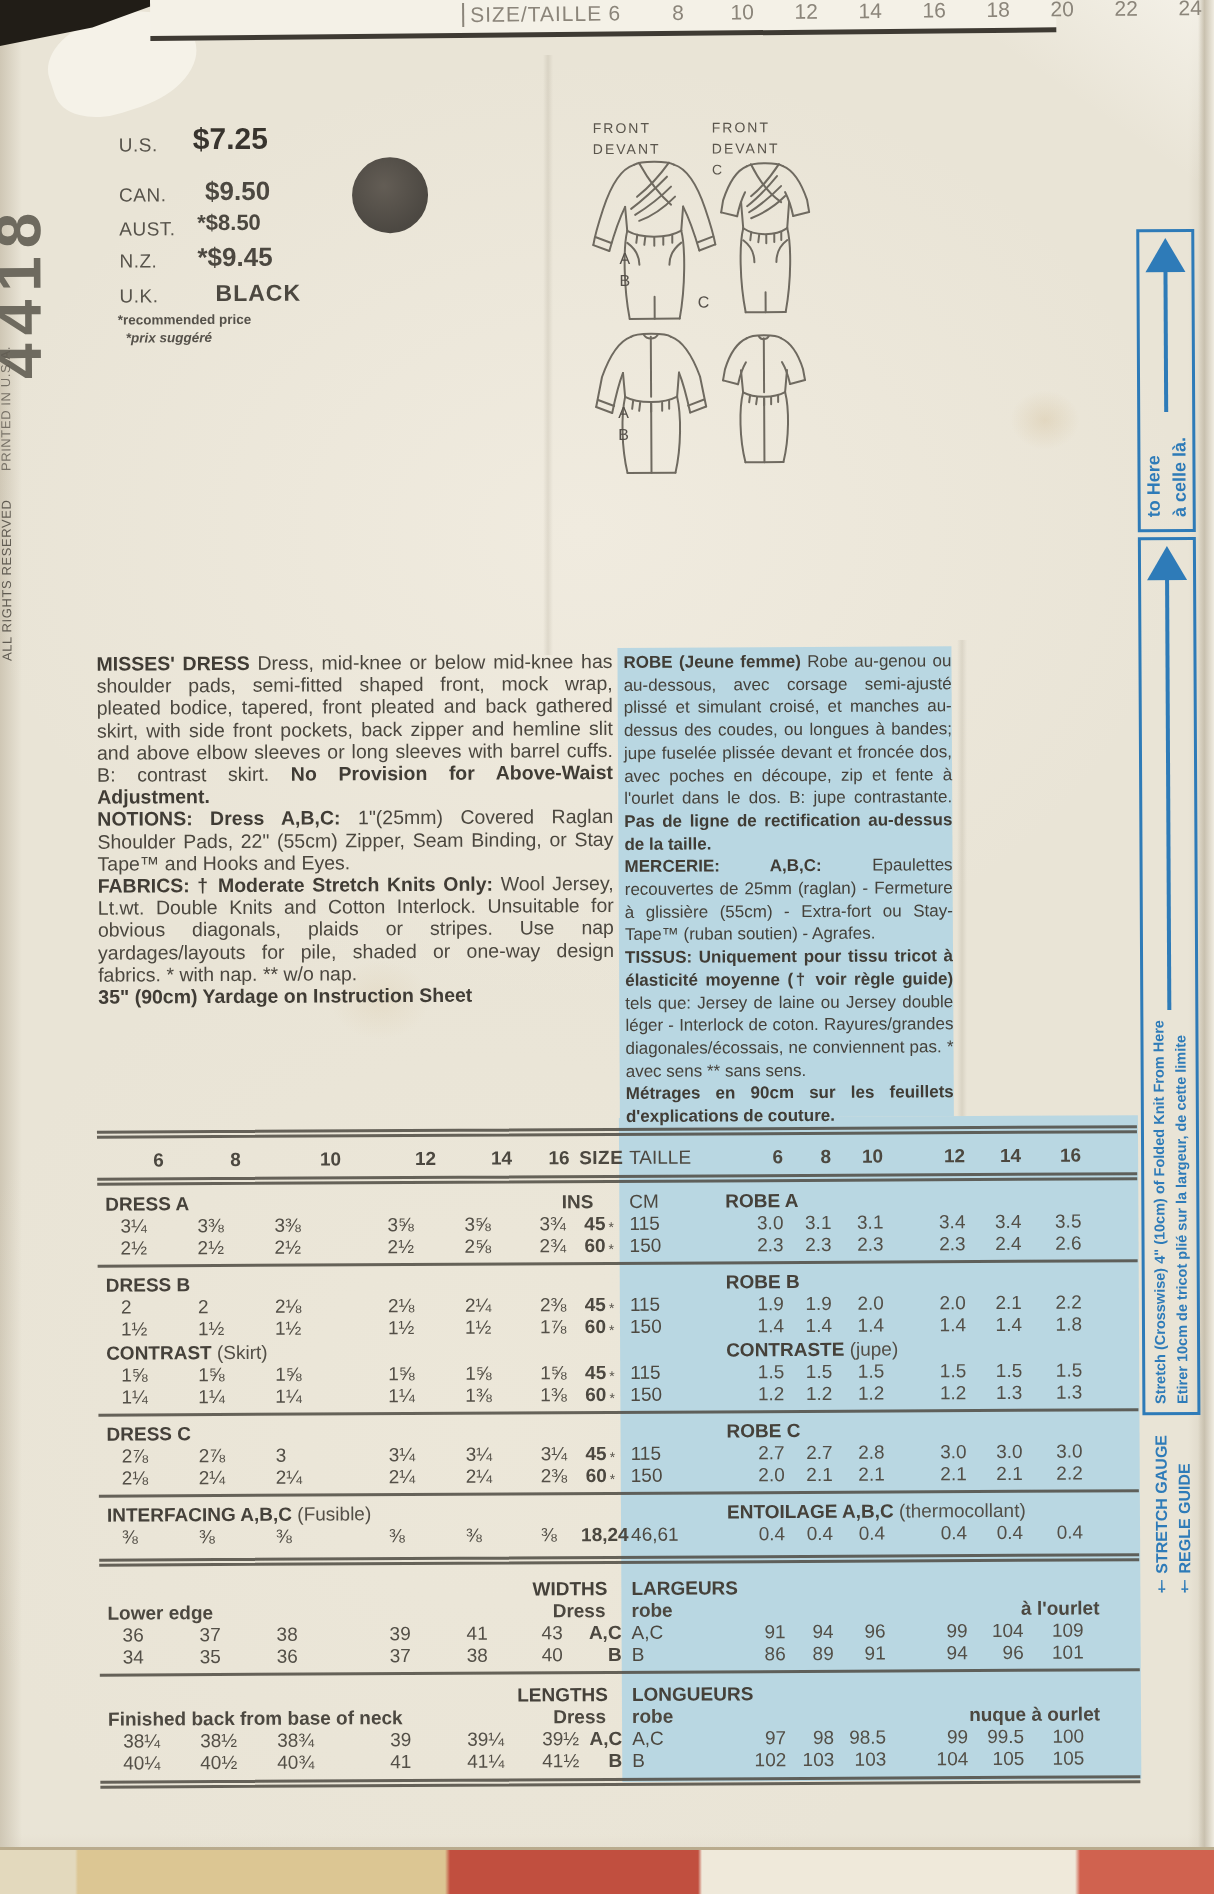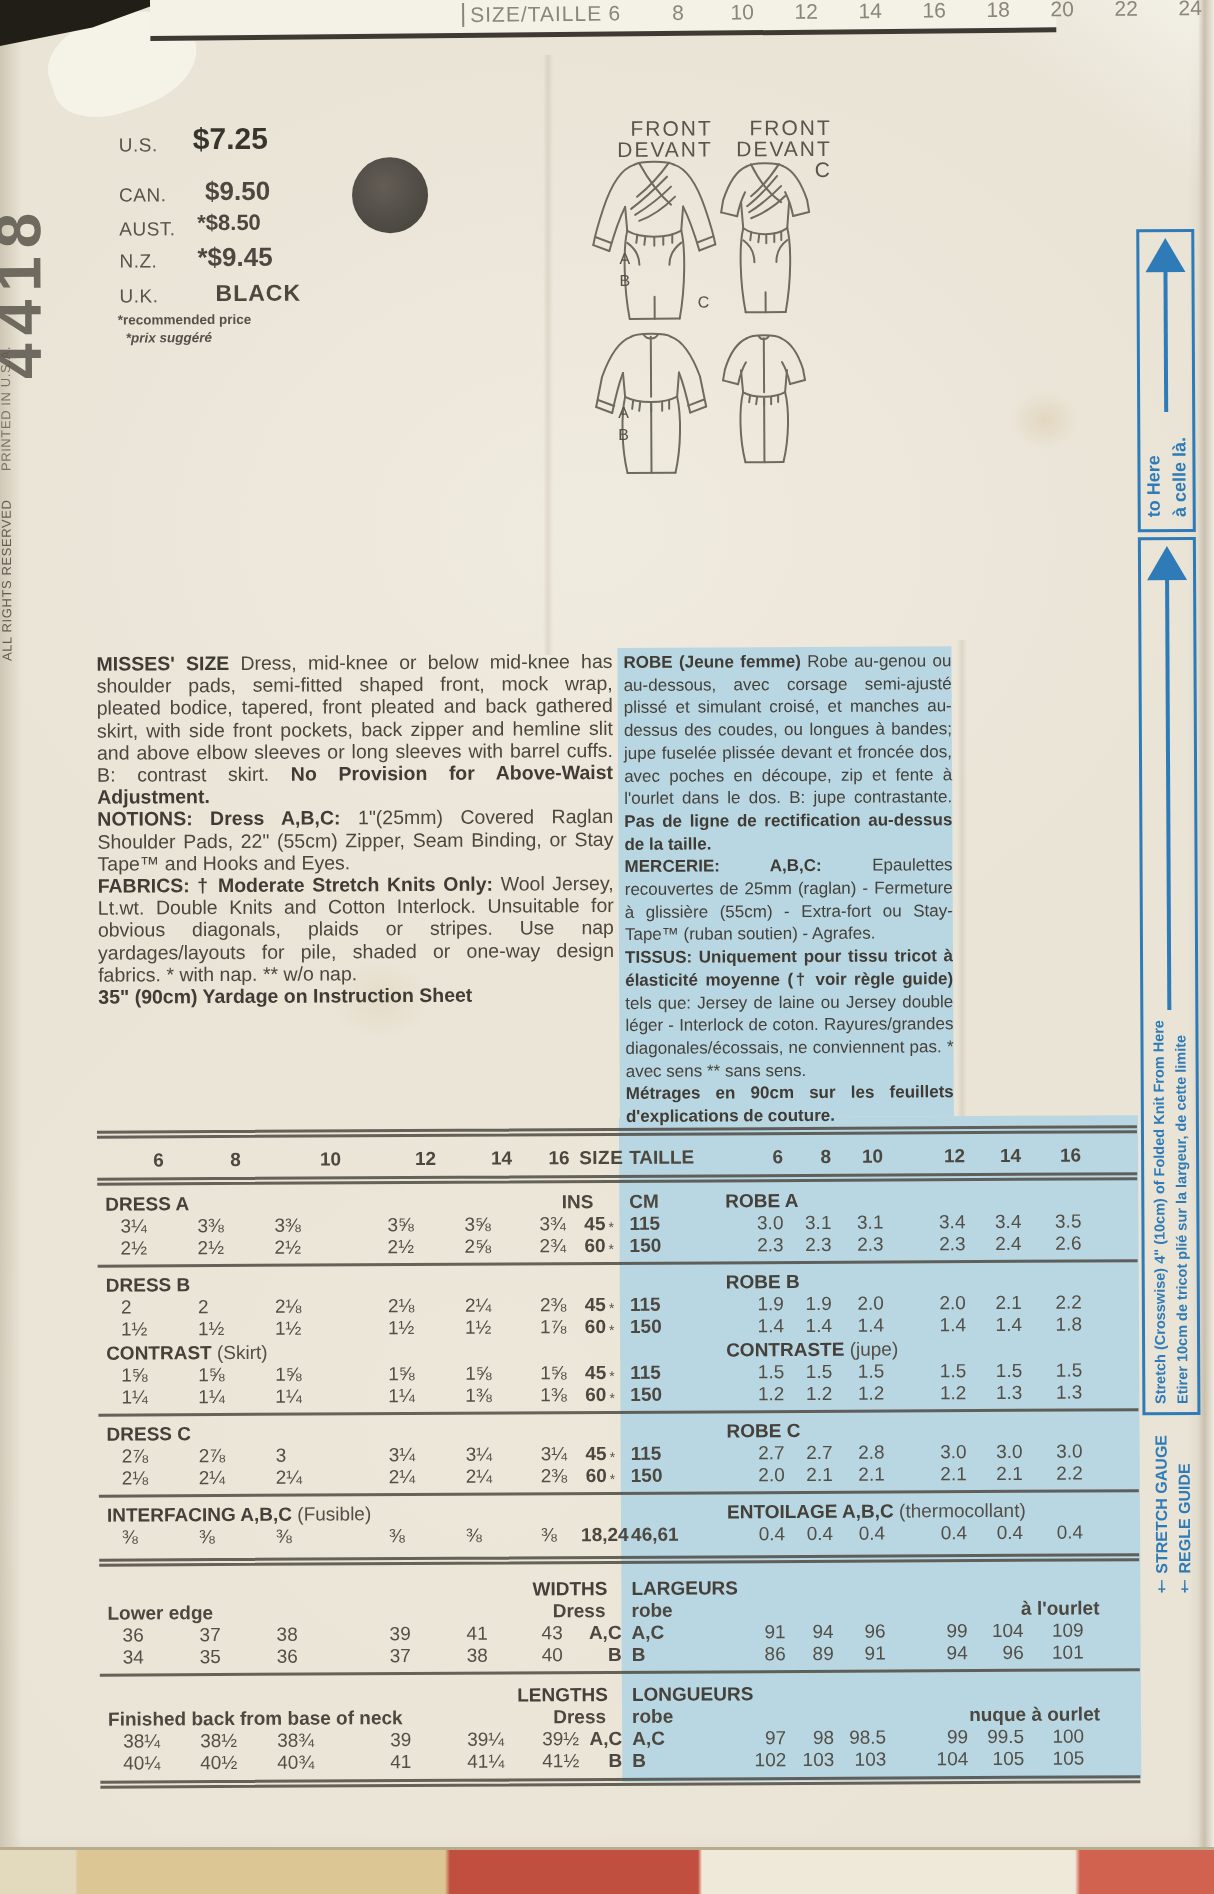--- a/index.html
+++ b/index.html
@@ -27,21 +27,21 @@
   .vtext{writing-mode:vertical-rl;transform:rotate(180deg);}
   .spine-num{position:absolute;left:-16px;top:84px;height:292px;font-size:64px;font-weight:bold;color:#6e6necolor;color:#6e6多75f;color:#6e6a5f;letter-spacing:8px;}
   .spine-small{position:absolute;left:0px;font-size:13px;color:#605b52;letter-spacing:0.6px;white-space:nowrap;}
   
   .prices{position:absolute;left:120px;top:120px;width:260px;height:230px;}
   .prices .lab{position:absolute;font-size:19px;color:#57534b;letter-spacing:0.5px;}
   .prices .val{position:absolute;font-weight:bold;color:#4c4840;}
   .prices .note{position:absolute;font-size:13.5px;font-weight:bold;color:#55514a;}
   .pricedot{position:absolute;left:355px;top:156px;width:76px;height:76px;border-radius:50%;background:radial-gradient(circle at 42% 38%,#635d55,#4c4842 70%);}
   
-  .vtitle{position:absolute;width:120px;text-align:right;font-size:21px;letter-spacing:2px;color:#5a554c;line-height:21px;}
+  .vtitle{position:absolute;width:120px;text-align:left;font-size:14px;letter-spacing:2px;color:#5a554c;line-height:21px;}
   .vletter{position:absolute;font-size:16px;color:#55504a;letter-spacing:1px;}
   svg.dress{position:absolute;}
   svg.dress path{fill:none;stroke:#6f6a60;stroke-width:2;stroke-linecap:round;stroke-linejoin:round;}
   
   .col-en{position:absolute;left:97px;top:650px;width:516px;font-size:19.5px;line-height:22.2px;text-align:justify;color:#4b473f;}
   .col-fr{position:absolute;left:624px;top:652px;width:328px;font-size:17px;line-height:22.7px;text-align:justify;color:#45413a;}
   .col-en p,.col-fr p{margin:0;}
   .col-en b,.col-fr b{color:#403c35;}
   .blue{position:absolute;background:#b9d7e2;}
   
@@ -59,21 +59,21 @@
   .trow{display:grid;grid-template-columns:522px 518px;height:22px;align-items:end;}
   .trow.lab{height:24px;}
   .trow.hdr{height:27px;}
   .row{display:grid;align-items:end;}
   .row.imp{grid-template-columns:77px 77px 113px 77px 75px 40px 26px 14px;padding-left:23px;}
   .row.met{grid-template-columns:80px 74px 48px 52px 82px 56px 60px;padding-left:10px;}
   .row.met .rep span{text-align:right;}
   .rep{display:contents;}
   .wlab{text-align:right;font-weight:bold;color:#4c4840;}
   .st{font-size:14px;padding-left:3px;}
-  .ml{font-weight:bold;color:#4c4840;}
+  .ml{font-weight:normal;color:#4c4840;}
   .hdrrow .rep span{text-align:center;font-weight:bold;color:#4c4840;}
   .sizelab{letter-spacing:0.5px;text-align:right;}
   .labrow{display:grid;}
   .labrow.imp{grid-template-columns:1fr auto;padding:0 26px 0 8px;}
   .labrow.met{grid-template-columns:80px 1fr;padding-left:10px;}
   .slab b,.slab2 b{font-weight:bold;color:#45413a;}
   .slab2{padding-left:16px;}
   .note{font-weight:normal;}
   .unit{font-weight:bold;color:#4c4840;}
   .tag{grid-column:7/9;text-align:right;font-weight:bold;color:#4c4840;}
@@ -262,21 +262,21 @@
     <span class="vletter" style="left:622px;top:250px;">A</span>
     <span class="vletter" style="left:622px;top:272px;">B</span>
     <span class="vletter" style="left:700px;top:294px;">C</span>
     <span class="vletter" style="left:620px;top:404px;">A</span>
     <span class="vletter" style="left:620px;top:426px;">B</span>
 
     <div class="blue" style="left:618px;top:648px;width:334px;height:470px;"></div>
     <div class="blue" style="left:617px;top:1118px;width:519px;height:664px;"></div>
 
     <div class="col-en">
-      <p><b>MISSES' SIZE</b><span> Dress, mid-knee or below mid-knee has shoulder pads, semi-fitted shaped front, mock wrap, pleated bodice, tapered, front pleated and back gathered skirt, with side front pockets, back zipper and hemline slit and above elbow sleeves or long sleeves with barrel cuffs. B: contrast skirt. </span><b>No Provision for Above-Waist Adjustment.</b></p>
+      <p><b>MISSES' DRESS</b><span> Dress, mid-knee or below mid-knee has shoulder pads, semi-fitted shaped front, mock wrap, pleated bodice, tapered, front pleated and back gathered skirt, with side front pockets, back zipper and hemline slit and above elbow sleeves or long sleeves with barrel cuffs. B: contrast skirt. </span><b>No Provision for Above-Waist Adjustment.</b></p>
       <p><b>NOTIONS: Dress A,B,C:</b><span> 1"(25mm) Covered Raglan Shoulder Pads, 22" (55cm) Zipper, Seam Binding, or Stay Tape™ and Hooks and Eyes.</span></p>
       <p><b>FABRICS: † Moderate Stretch Knits Only:</b><span> Wool Jersey, Lt.wt. Double Knits and Cotton Interlock. Unsuitable for obvious diagonals, plaids or stripes. Use nap yardages/layouts for pile, shaded or one-way design fabrics. * with nap. ** w/o nap.</span></p>
       <p><b>35" (90cm) Yardage on Instruction Sheet</b></p>
     </div>
 
     <div class="col-fr">
       <p><b>ROBE (Jeune femme)</b><span> Robe au-genou ou au-dessous, avec corsage semi-ajusté plissé et simulant croisé, et manches au-dessus des coudes, ou longues à bandes; jupe fuselée plissée devant et froncée dos, avec poches en découpe, zip et fente à l'ourlet dans le dos. B: jupe contrastante. </span><b>Pas de ligne de rectification au-dessus de la taille.</b></p>
       <p><b>MERCERIE: A,B,C:</b><span> Epaulettes recouvertes de 25mm (raglan) - Fermeture à glissière (55cm) - Extra-fort ou Stay-Tape™ (ruban soutien) - Agrafes.</span></p>
       <p><b>TISSUS: Uniquement pour tissu tricot à élasticité moyenne († voir règle guide)</b><span> tels que: Jersey de laine ou Jersey double léger - Interlock de coton. Rayures/grandes diagonales/écossais, ne conviennent pas. * avec sens ** sans sens.</span></p>
       <p><b>Métrages en 90cm sur les feuillets d'explications de couture.</b></p>

